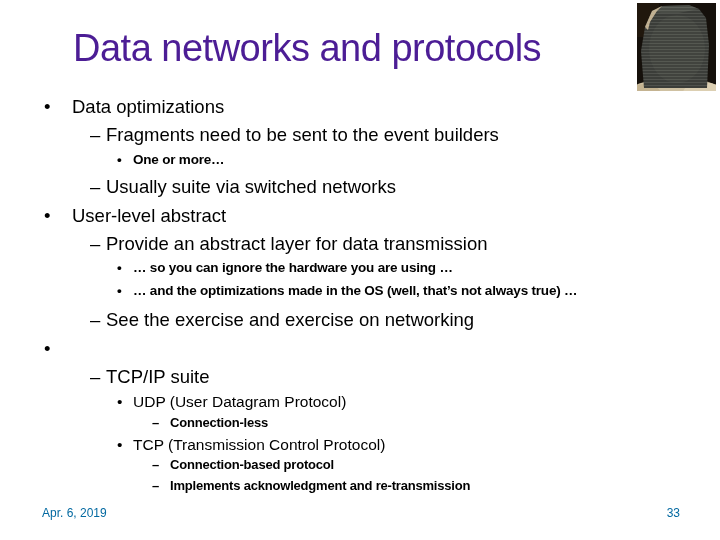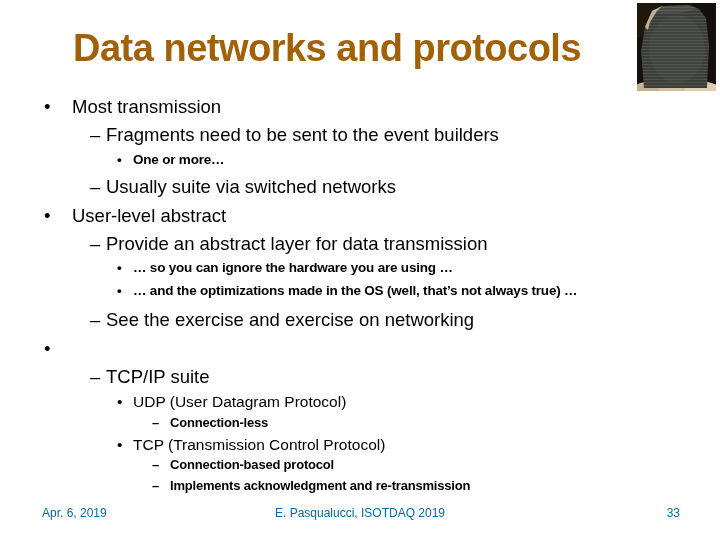--- a/index.html
+++ b/index.html
@@ -8,23 +8,23 @@
     width:720px;height:540px;
     background:#ffffff;
     font-family:"Liberation Sans", sans-serif;
     color:#000;
     overflow:hidden;
   }
   .title{
     position:absolute;
     left:73px;top:28px;
     font-size:38px;
-    font-weight:700;
+    font-weight:400;
     letter-spacing:-0.5px;
-    color:#a16207;
+    color:#4c1d95;
     white-space:nowrap;
     line-height:1.1;
   }
   .row{
     position:absolute;
     display:flex;
     align-items:baseline;
     white-space:nowrap;
     line-height:1.05;
     color:#000;
@@ -76,21 +76,21 @@
     <ellipse cx="8" cy="91" rx="16" ry="10" fill="#c4b391"></ellipse>
     <polygon points="7,85 4,48 8,24 15,8 25,3 52,2 62,6 69,15 72,42 70,85" fill="#3b3d39"></polygon>
     <ellipse cx="40" cy="46" rx="28" ry="34" fill="#474944" opacity="0.55"></ellipse>
     <polygon points="15,8 25,3 52,2 62,6 42,10 24,10" fill="#50524c" opacity="0.7"></polygon>
     <polygon points="8,24 15,8 25,3 20,8 13,19 11,27" fill="#bfae8f"></polygon>
     <polygon points="7,85 4,48 8,24 15,8 25,3 52,2 62,6 69,15 72,42 70,85" fill="url(#inscr)"></polygon>
   </svg>
 
   <div class="row l1" style="top:97px">
       <span class="marker">•</span>
-      <span>Most transmission</span>
+      <span>Data optimizations</span>
     </div>
   <div class="row l2" style="top:125px">
       <span class="marker">–</span>
       <span>Fragments need to be sent to the event builders</span>
     </div>
   <div class="row l3s" style="top:153px">
       <span class="marker">•</span>
       <span>One or more…</span>
     </div>
   <div class="row l2" style="top:177px">
@@ -139,16 +139,15 @@
   <div class="row l4" style="top:458px">
       <span class="marker">–</span>
       <span>Connection-based protocol</span>
     </div>
   <div class="row l4" style="top:479px">
       <span class="marker">–</span>
       <span>Implements acknowledgment and re-transmission</span>
     </div>
 
   <div class="footer-item footer-date">Apr. 6, 2019</div>
-  <div class="footer-item footer-credit">E. Pasqualucci, ISOTDAQ 2019</div>
   <div class="footer-item footer-page">33</div>
 
 </div>
 
 </body></html>

